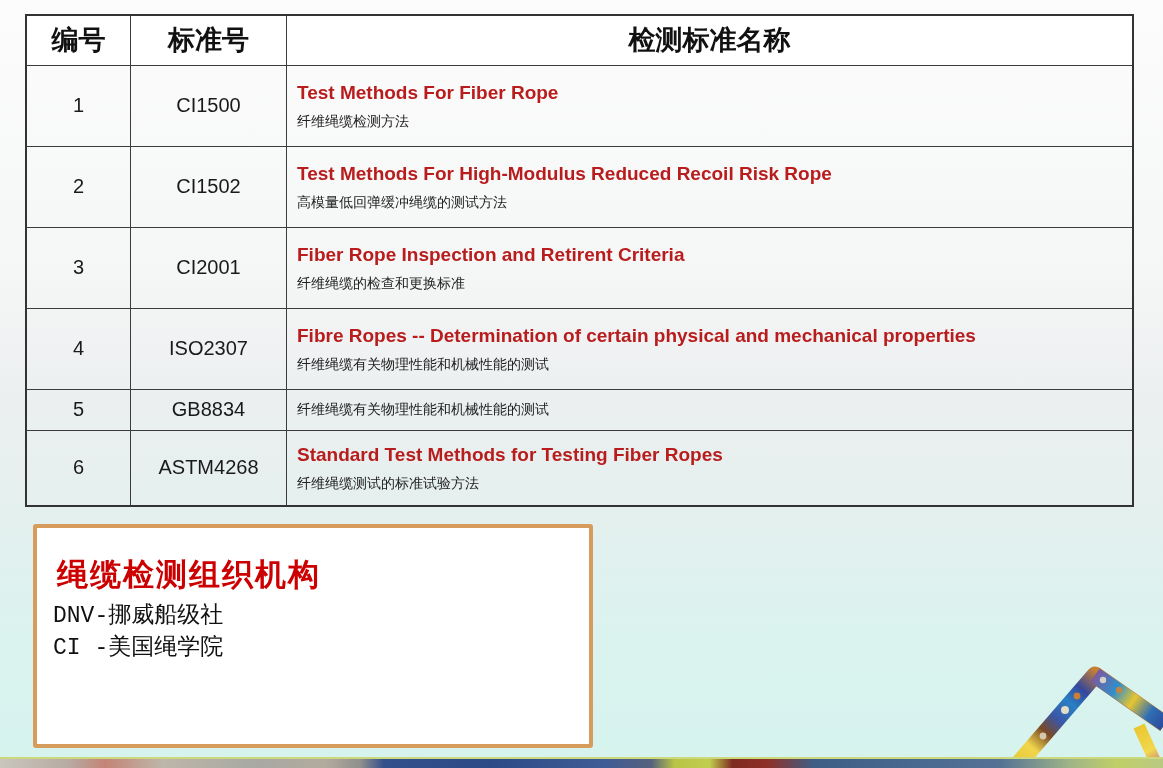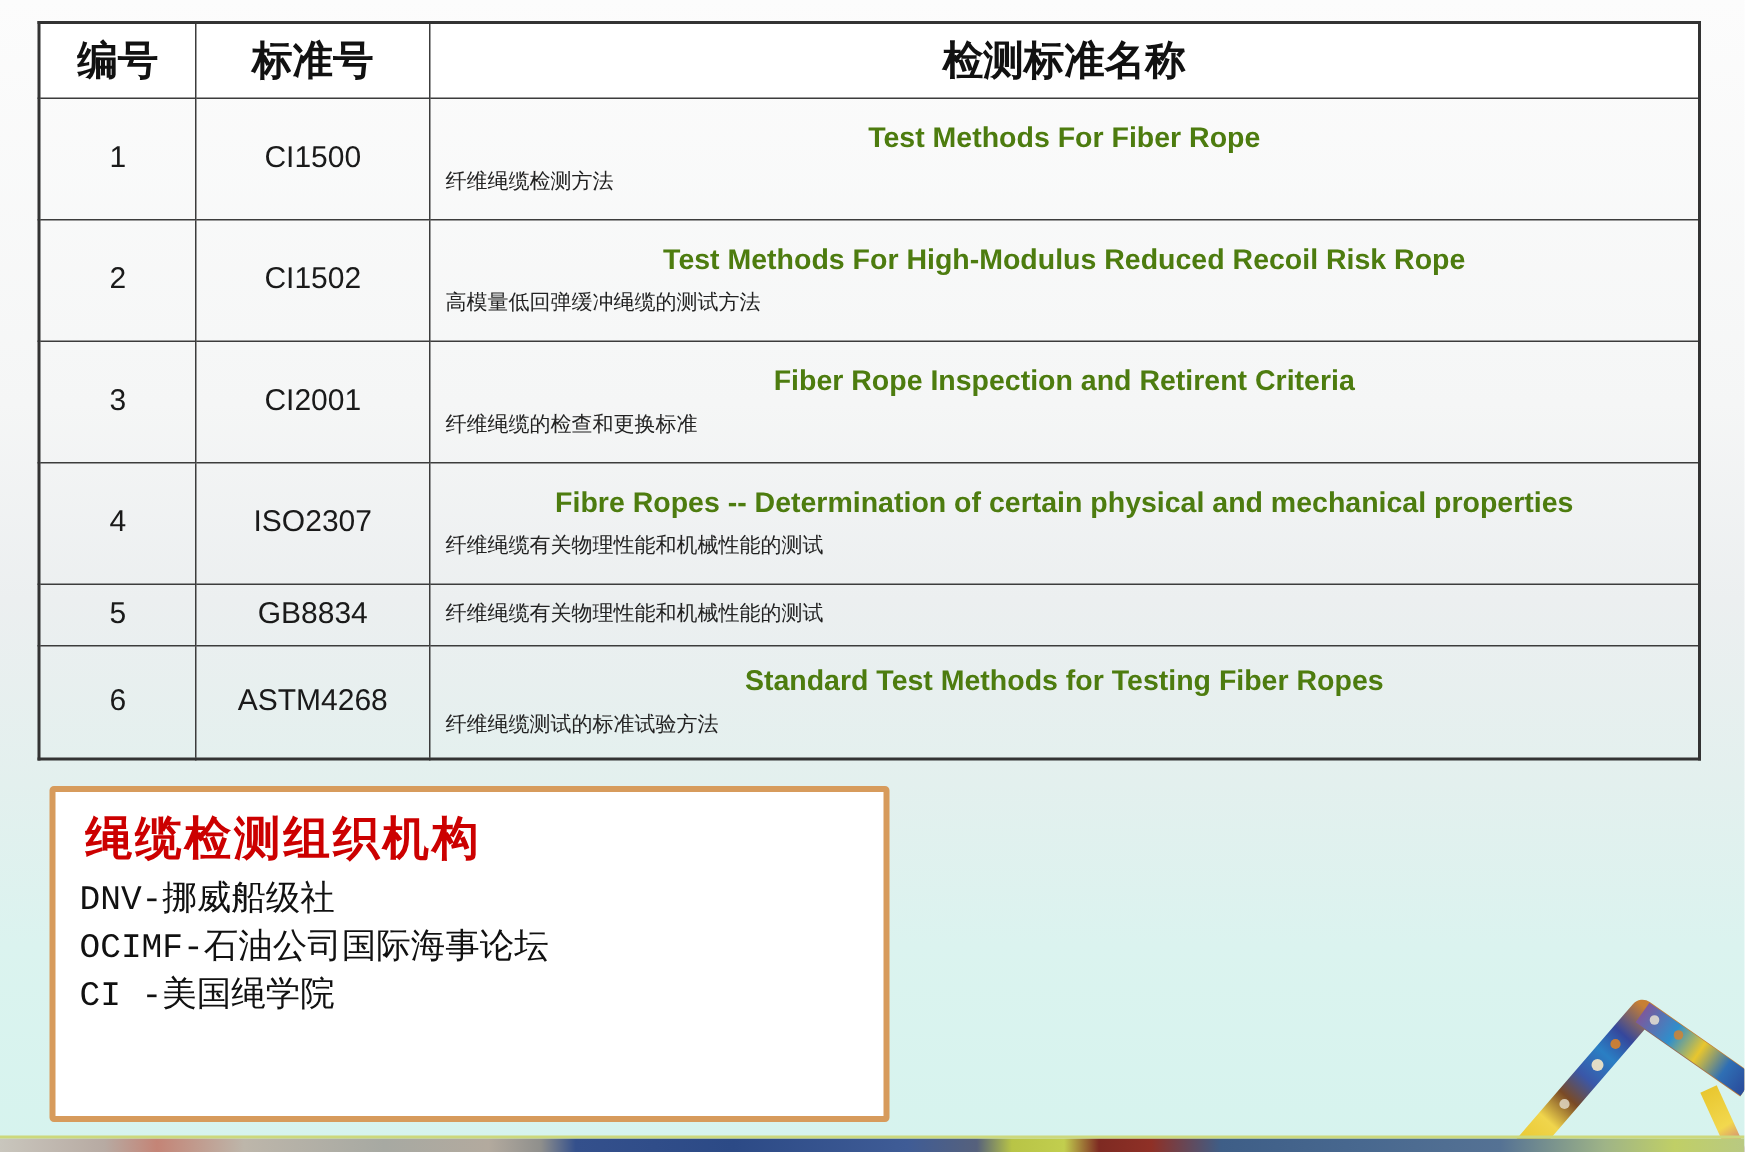--- a/index.html
+++ b/index.html
@@ -28,32 +28,32 @@
   .std-table tbody tr{height:81px;}
   .std-table tbody tr.single{height:41px;}
   .std-table tbody tr:last-child{height:76px;}
   td.c-num,td.c-std{
     text-align:center;font-size:20px;color:#1a1a1a;
     font-family:"Liberation Sans",sans-serif;
   }
   td.c-name{padding:6px 10px;}
   .en-line{
     font-family:"Liberation Sans",sans-serif;font-weight:bold;
-    font-size:19px;color:#4d7c0f;line-height:1.25;text-align:center;
+    font-size:19px;color:#b91c1c;line-height:1.25;
   }
   .cn-line{
     font-family:"DejaVu Serif","Liberation Serif",serif;
     font-size:14px;color:#222;line-height:1.3;margin-top:7px;
   }
   tr.single .cn-line{margin-top:0;}
   
   .org-box{
     position:absolute;left:33px;top:524px;width:560px;height:224px;
     background:#fff;border:4px solid #d79b5c;border-radius:3px;
-    box-sizing:border-box;padding:8px 16px 6px 16px;
+    box-sizing:border-box;padding:24px 16px 6px 16px;
   }
   .org-title{
     font-family:"DejaVu Serif","Liberation Serif",serif;
     font-weight:bold;font-size:31px;color:#cc0000;letter-spacing:2px;
     margin:2px 0 4px 4px;
   }
   .org-line{
     font-family:Liberation Mono, monospace;
     font-size:23px;color:#111;line-height:1.4;
   }
@@ -129,21 +129,20 @@
           <div class="cn-line">纤维绳缆测试的标准试验方法</div>
         </td>
       </tr>
     </tbody>
 </table>
 
 <div class="org-box">
   <div class="org-title">绳缆检测组织机构</div>
   <div>
     <div class="org-line">DNV-挪威船级社</div>
-    <div class="org-line">OCIMF-石油公司国际海事论坛</div>
     <div class="org-line">CI -美国绳学院</div>
   </div>
 </div>
 
 <svg class="rope-svg" width="190" height="150" viewBox="0 0 190 150">
   <defs>
     <linearGradient id="strandL" x1="40" y1="150" x2="125" y2="55" gradientUnits="userSpaceOnUse">
       <stop offset="0" stop-color="#e8c62e"></stop>
       <stop offset="0.22" stop-color="#f0d54c"></stop>
       <stop offset="0.38" stop-color="#7a4a26"></stop>

